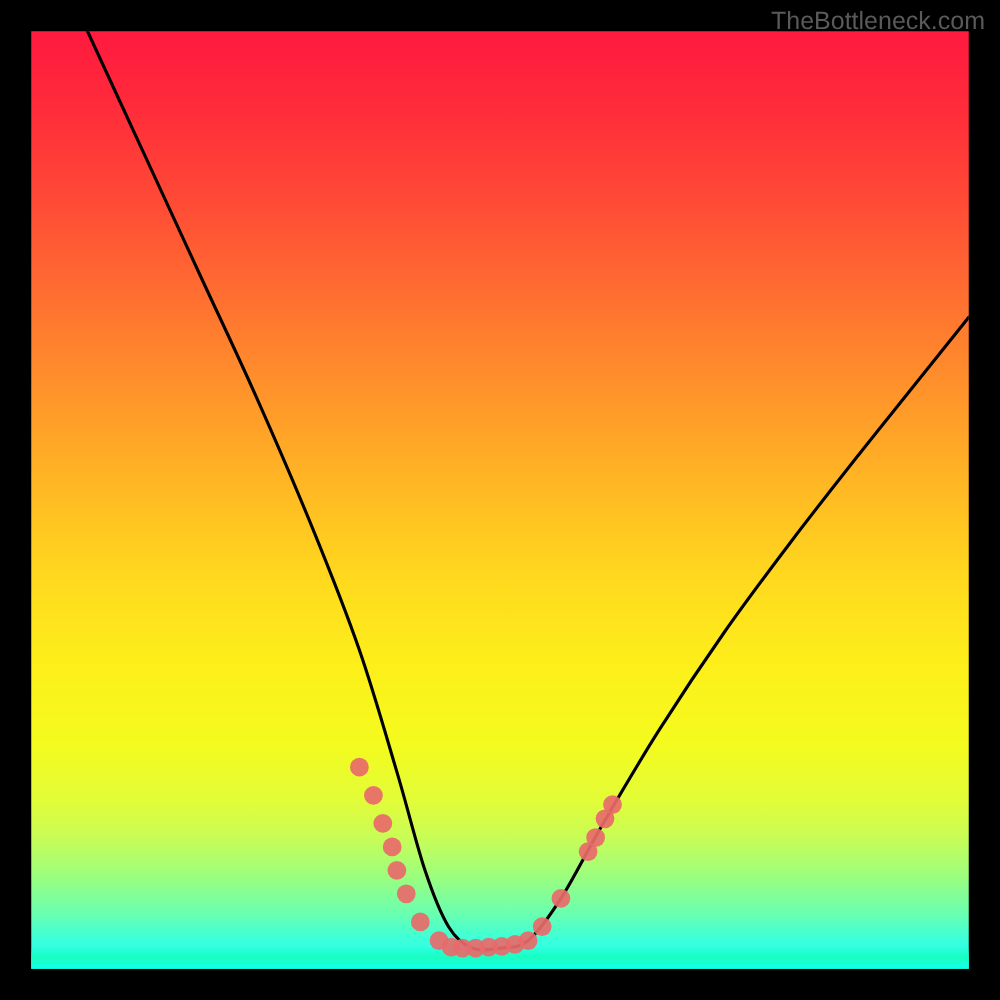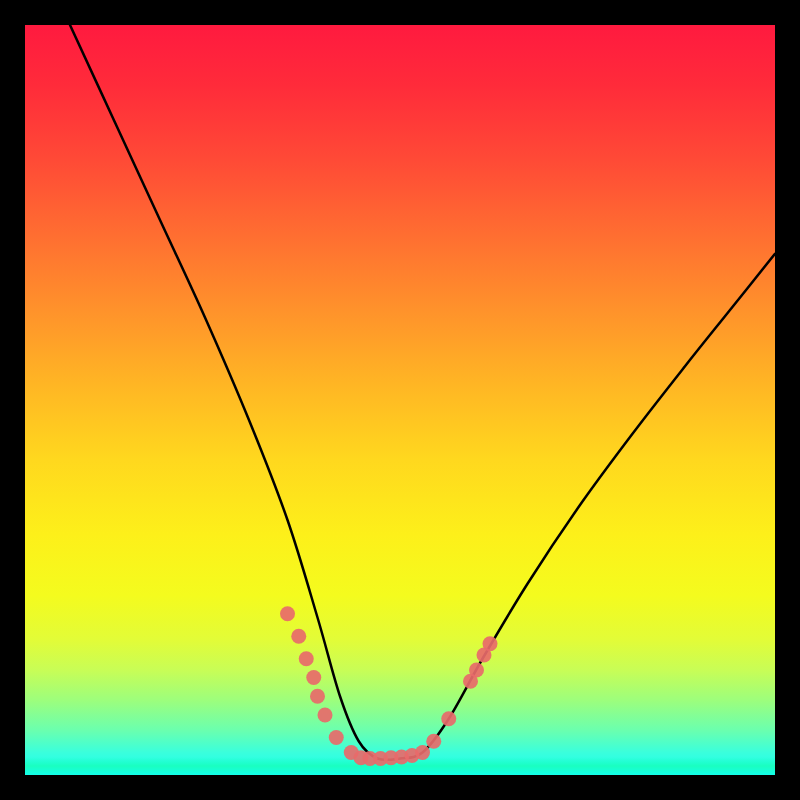--- a/index.html
+++ b/index.html
@@ -24,20 +24,21 @@
       #3affdc 97%,
       #15fff1 100%);
   }
   .green-band { position: absolute; left: 0; right: 0; bottom: 0; height: 18px; background: linear-gradient(to bottom, rgba(32,255,160,0.0) 0%, #1affc0 50%, #13ffea 100%); }
   svg.curve { position: absolute; inset: 0; }
 </style>
 </head>
 <body>
 
 <div class="container">
+  <div class="attribution">TheBottleneck.com</div>
   <div class="plot-area">
     <div class="gradient-bg"></div>
     <div class="green-band"></div>
     <svg class="curve" viewBox="0 0 750 750" preserveAspectRatio="none">
       <g id="curve-group">
           <path d="M 45 0 C 52.5 16.25, 75 65, 90 97.5 C 105 130, 120 162.5, 135 195 C 150 227.5, 165 258.75, 180 292.5 C 195 326.25, 211.25 363.75, 225 397.5 C 238.75 431.25, 251.25 462.5, 262.5 495 C 273.75 527.5, 283.75 563.125, 292.5 592.5 C 301.25 621.875, 308.125 650.625, 315 671.25 C 321.875 691.875, 327.5 705.875, 333.75 716.25 C 340 726.625, 345.625 730.625, 352.5 733.5 C 359.375 736.375, 367.5 734.5, 375 733.5 C 382.5 732.5, 389.375 734.125, 397.5 727.5 C 405.625 720.875, 413.74999999999994 709.375, 423.74999999999994 693.75 C 433.74999999999994 678.125, 444.375 656.25, 457.5 633.75 C 470.625 611.25, 486.25000000000006 584.375, 502.50000000000006 558.75 C 518.75 533.125, 537.5 505, 555 480 C 572.5 455, 590 431.875, 607.5 408.75 C 625 385.625, 643.75 361.87499999999994, 660 341.24999999999994 C 676.25 320.62499999999994, 690 303.75, 705 285 C 720 266.25, 742.5 238.125, 750 228.75" fill="none" stroke="#000000" stroke-width="2.5" stroke-linecap="round"></path>
         </g>
       <g id="marker-group">
           <circle cx="262.5" cy="588.75" r="7.5" fill="#e86a6a" stroke="#d85858" stroke-width="0" opacity="0.92"></circle>
           <circle cx="273.75" cy="611.25" r="7.5" fill="#e86a6a" stroke="#d85858" stroke-width="0" opacity="0.92"></circle>

